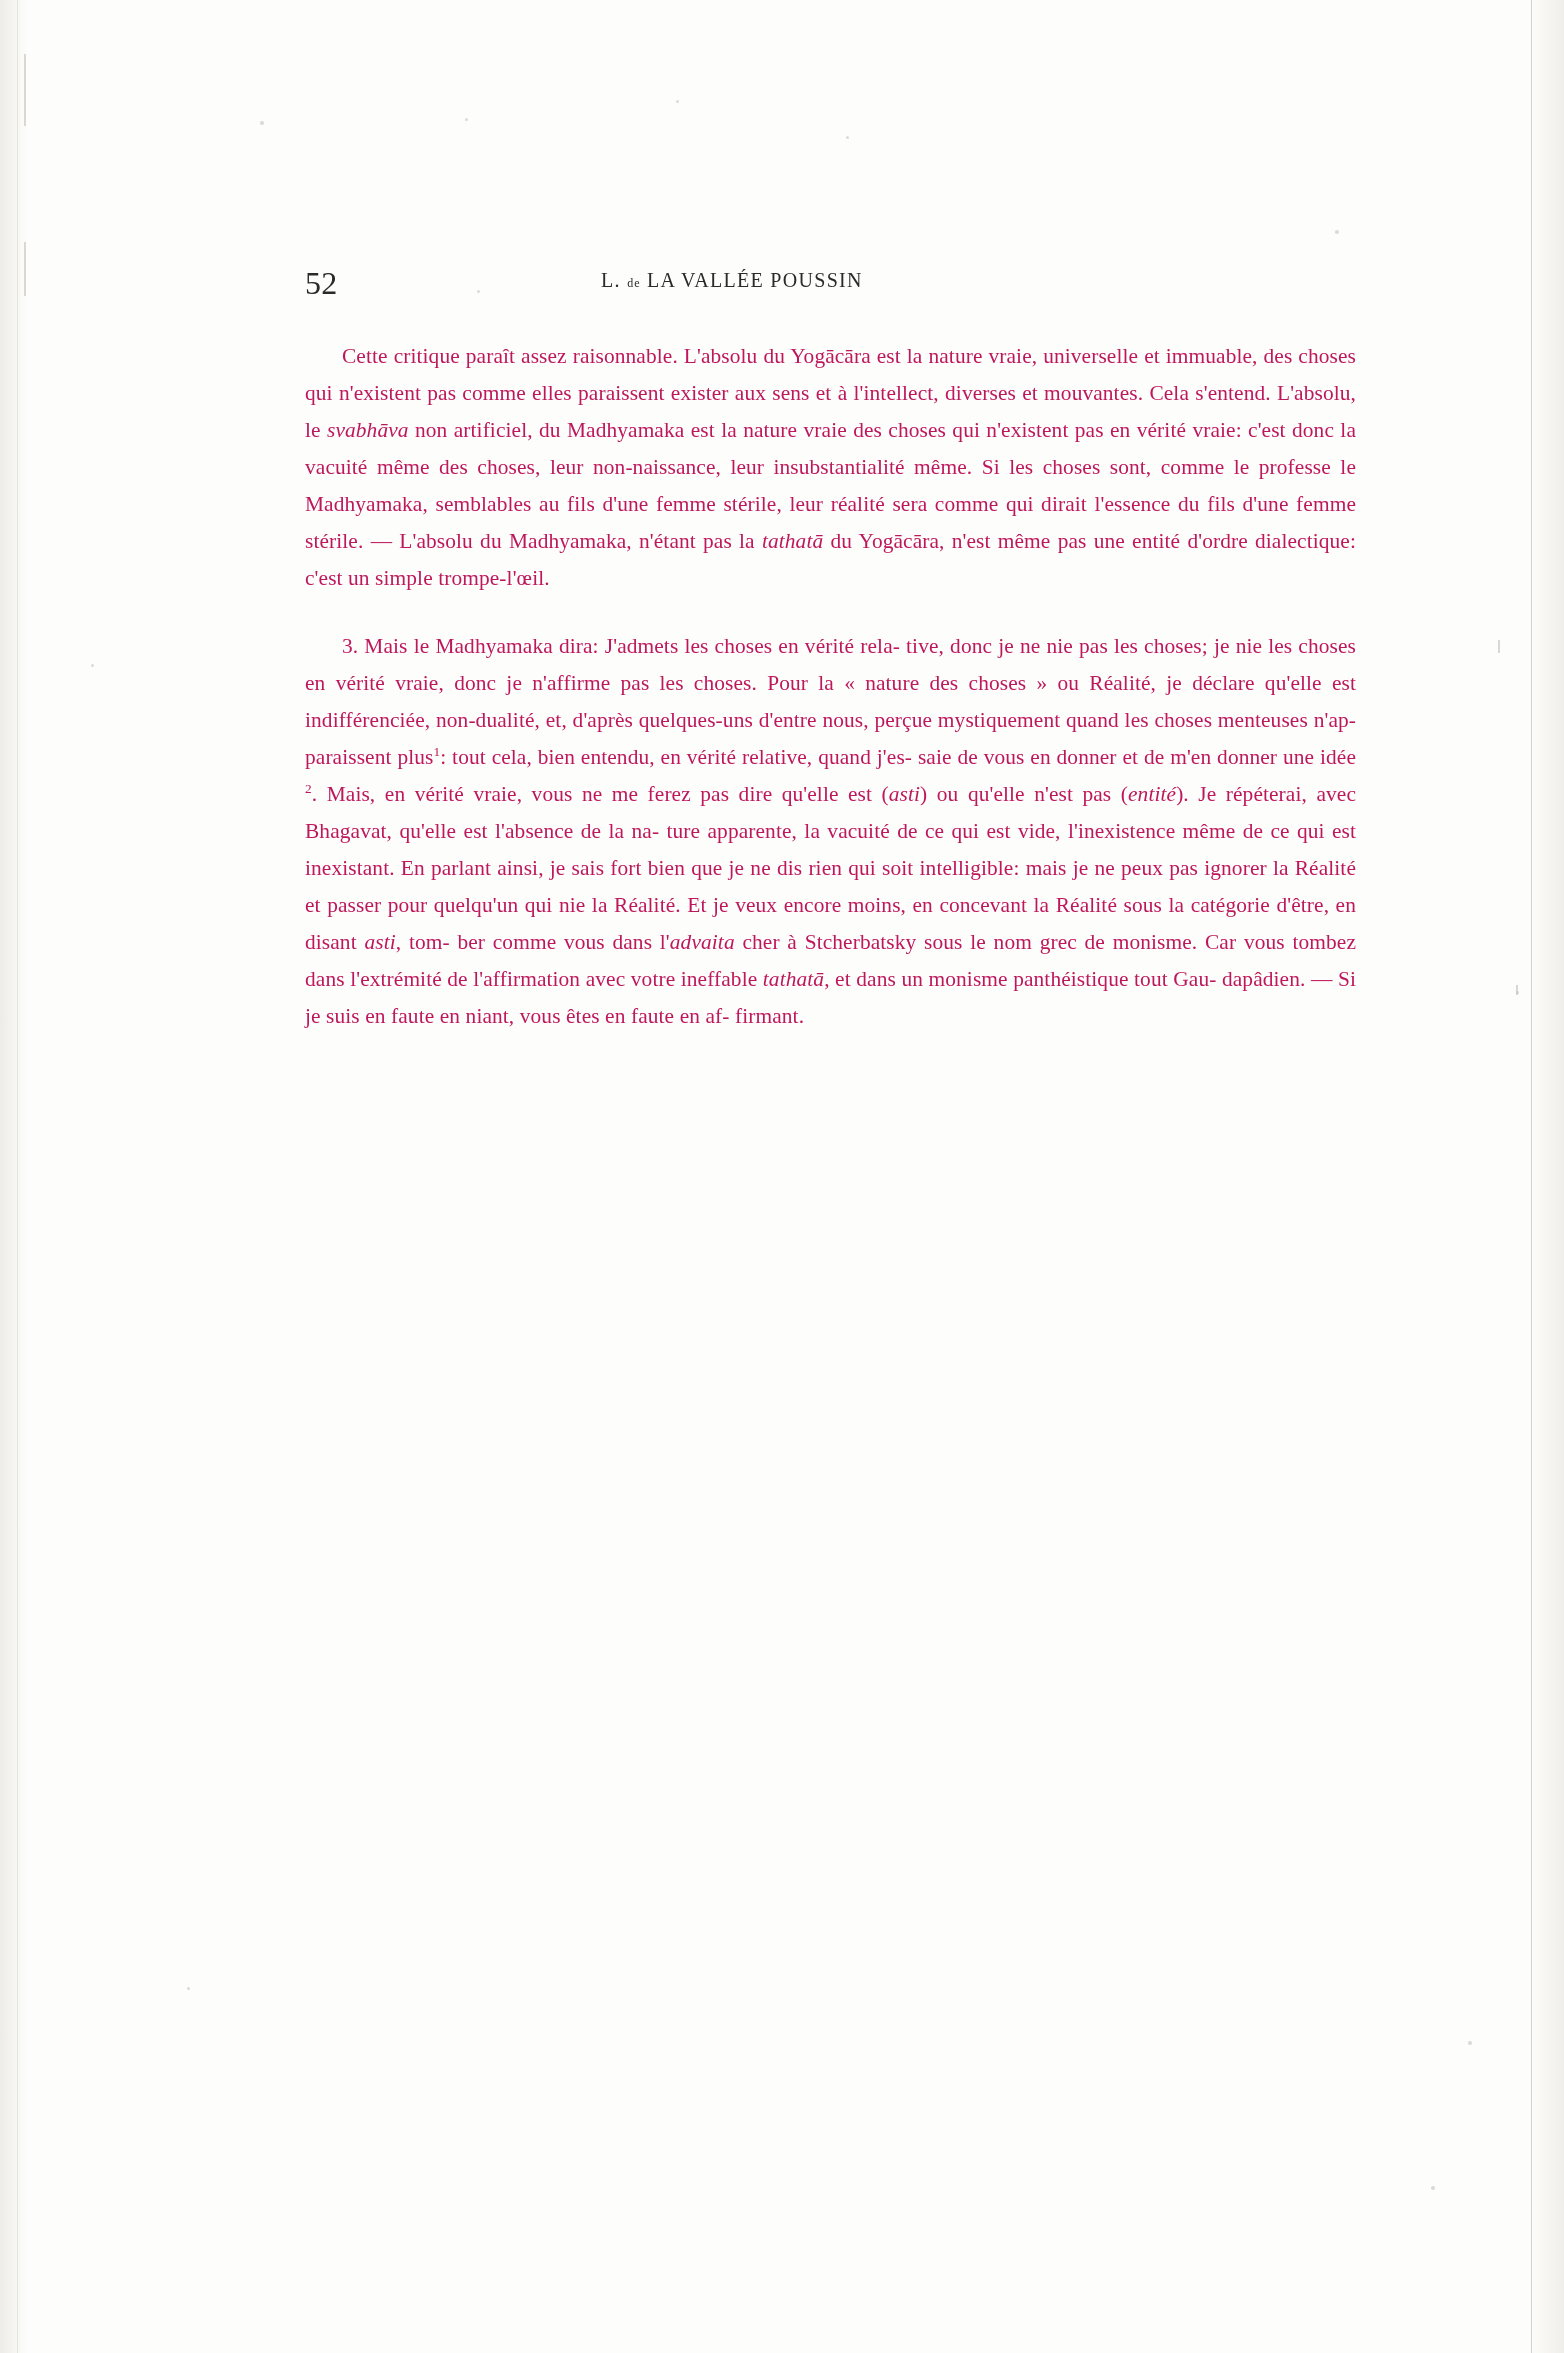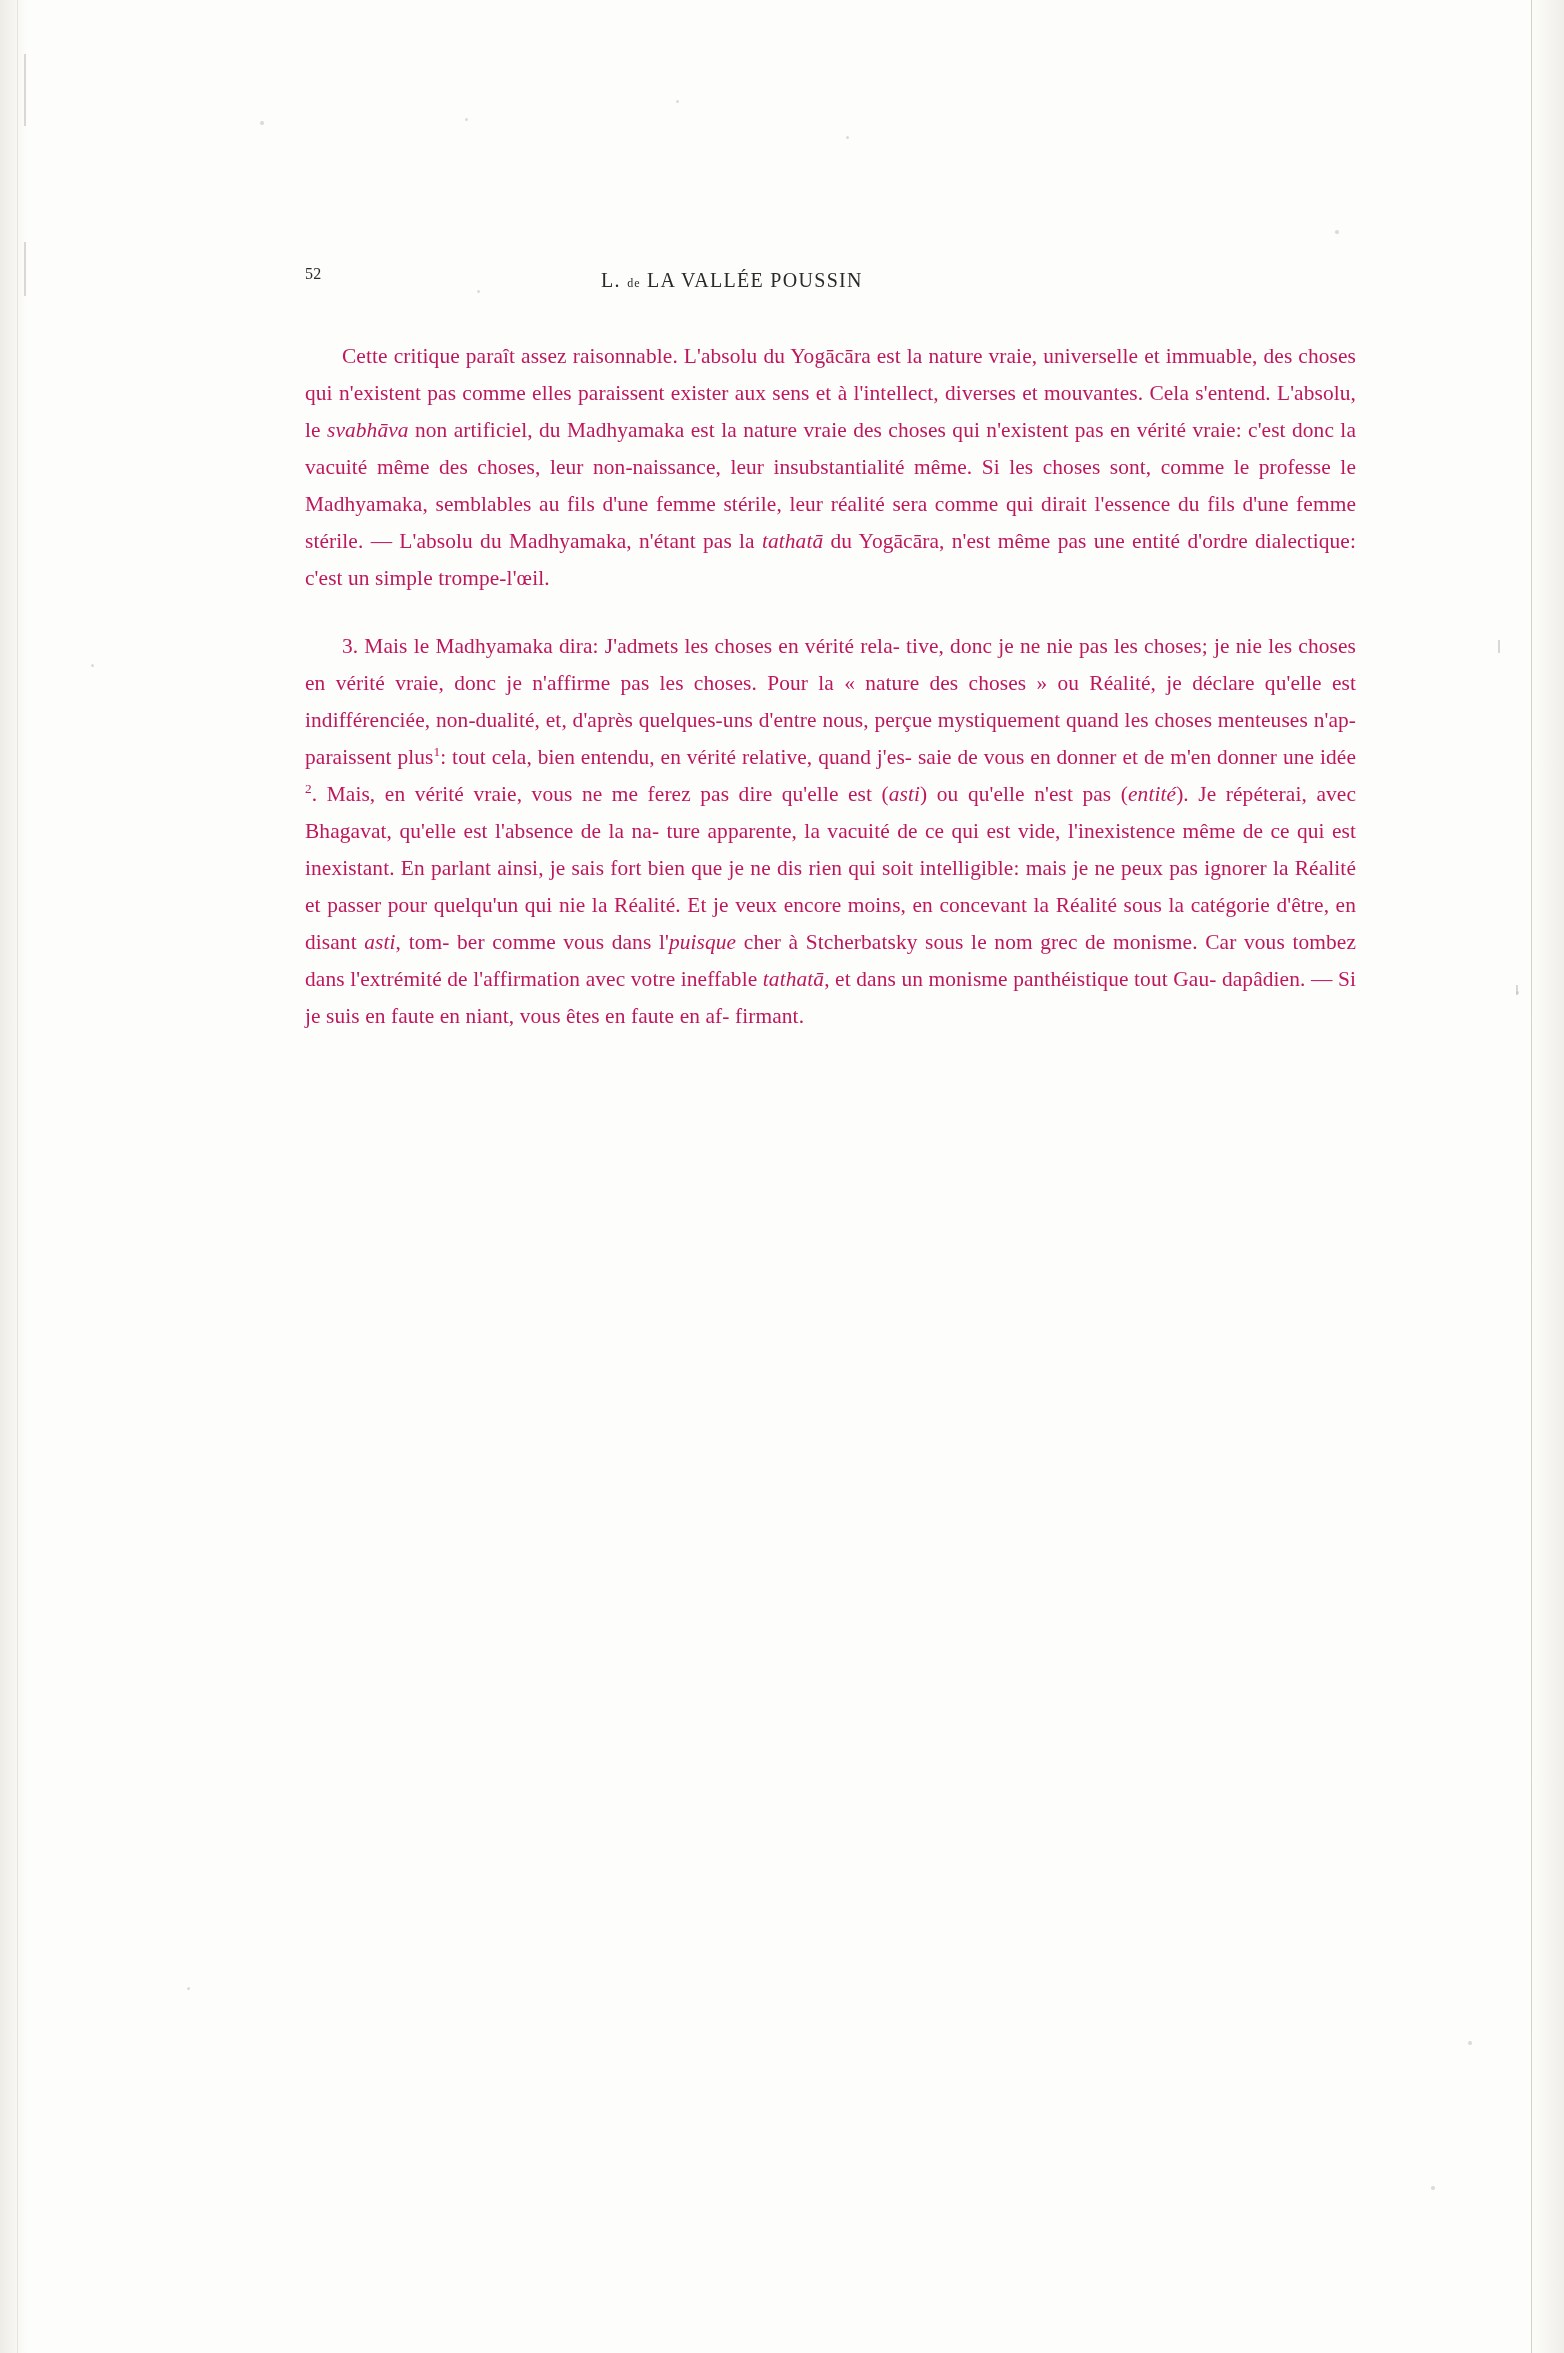--- a/index.html
+++ b/index.html
@@ -59,21 +59,21 @@
   }
   .header-row {
     position: relative;
     height: 42px;
     margin-bottom: 36px;
   }
   .folio {
     position: absolute;
     left: 0;
     top: 4.8px;
-    font-size: 16px;
+    font-size: 32px;
     letter-spacing: 0.3px;
     color: #2a2a2a;
   }
   .running-head {
     position: absolute;
     left: 296px;
     top: 8.5px;
     font-size: 20px;
     letter-spacing: 1.3px;
     color: #2a2a2a;
@@ -192,21 +192,21 @@
       d'entre nous, perçue mystiquement quand les choses menteuses n'ap-
       paraissent plus<sup class="fn">1</sup>: tout cela, bien entendu, en vérité relative, quand j'es-
       saie de vous en donner et de m'en donner une idée <sup class="fn">2</sup>. Mais, en vérité
       vraie, vous ne me ferez pas dire qu'elle est (<span class="it">asti</span>) ou qu'elle n'est pas
       (<span class="it">entité</span>). Je répéterai, avec Bhagavat, qu'elle est l'absence de la na-
       ture apparente, la vacuité de ce qui est vide, l'inexistence même de
       ce qui est inexistant. En parlant ainsi, je sais fort bien que je ne dis
       rien qui soit intelligible: mais je ne peux pas ignorer la Réalité et
       passer pour quelqu'un qui nie la Réalité. Et je veux encore moins,
       en concevant la Réalité sous la catégorie d'être, en disant <span class="it">asti</span>, tom-
-      ber comme vous dans l'<span class="it">puisque</span> cher à Stcherbatsky sous le nom grec
+      ber comme vous dans l'<span class="it">advaita</span> cher à Stcherbatsky sous le nom grec
       de monisme. Car vous tombez dans l'extrémité de l'affirmation avec
       votre ineffable <span class="it">tathatā</span>, et dans un monisme panthéistique tout Gau-
       dapâdien. — Si je suis en faute en niant, vous êtes en faute en af-
       firmant.
     </p>
 
 
   </div>
 
 

